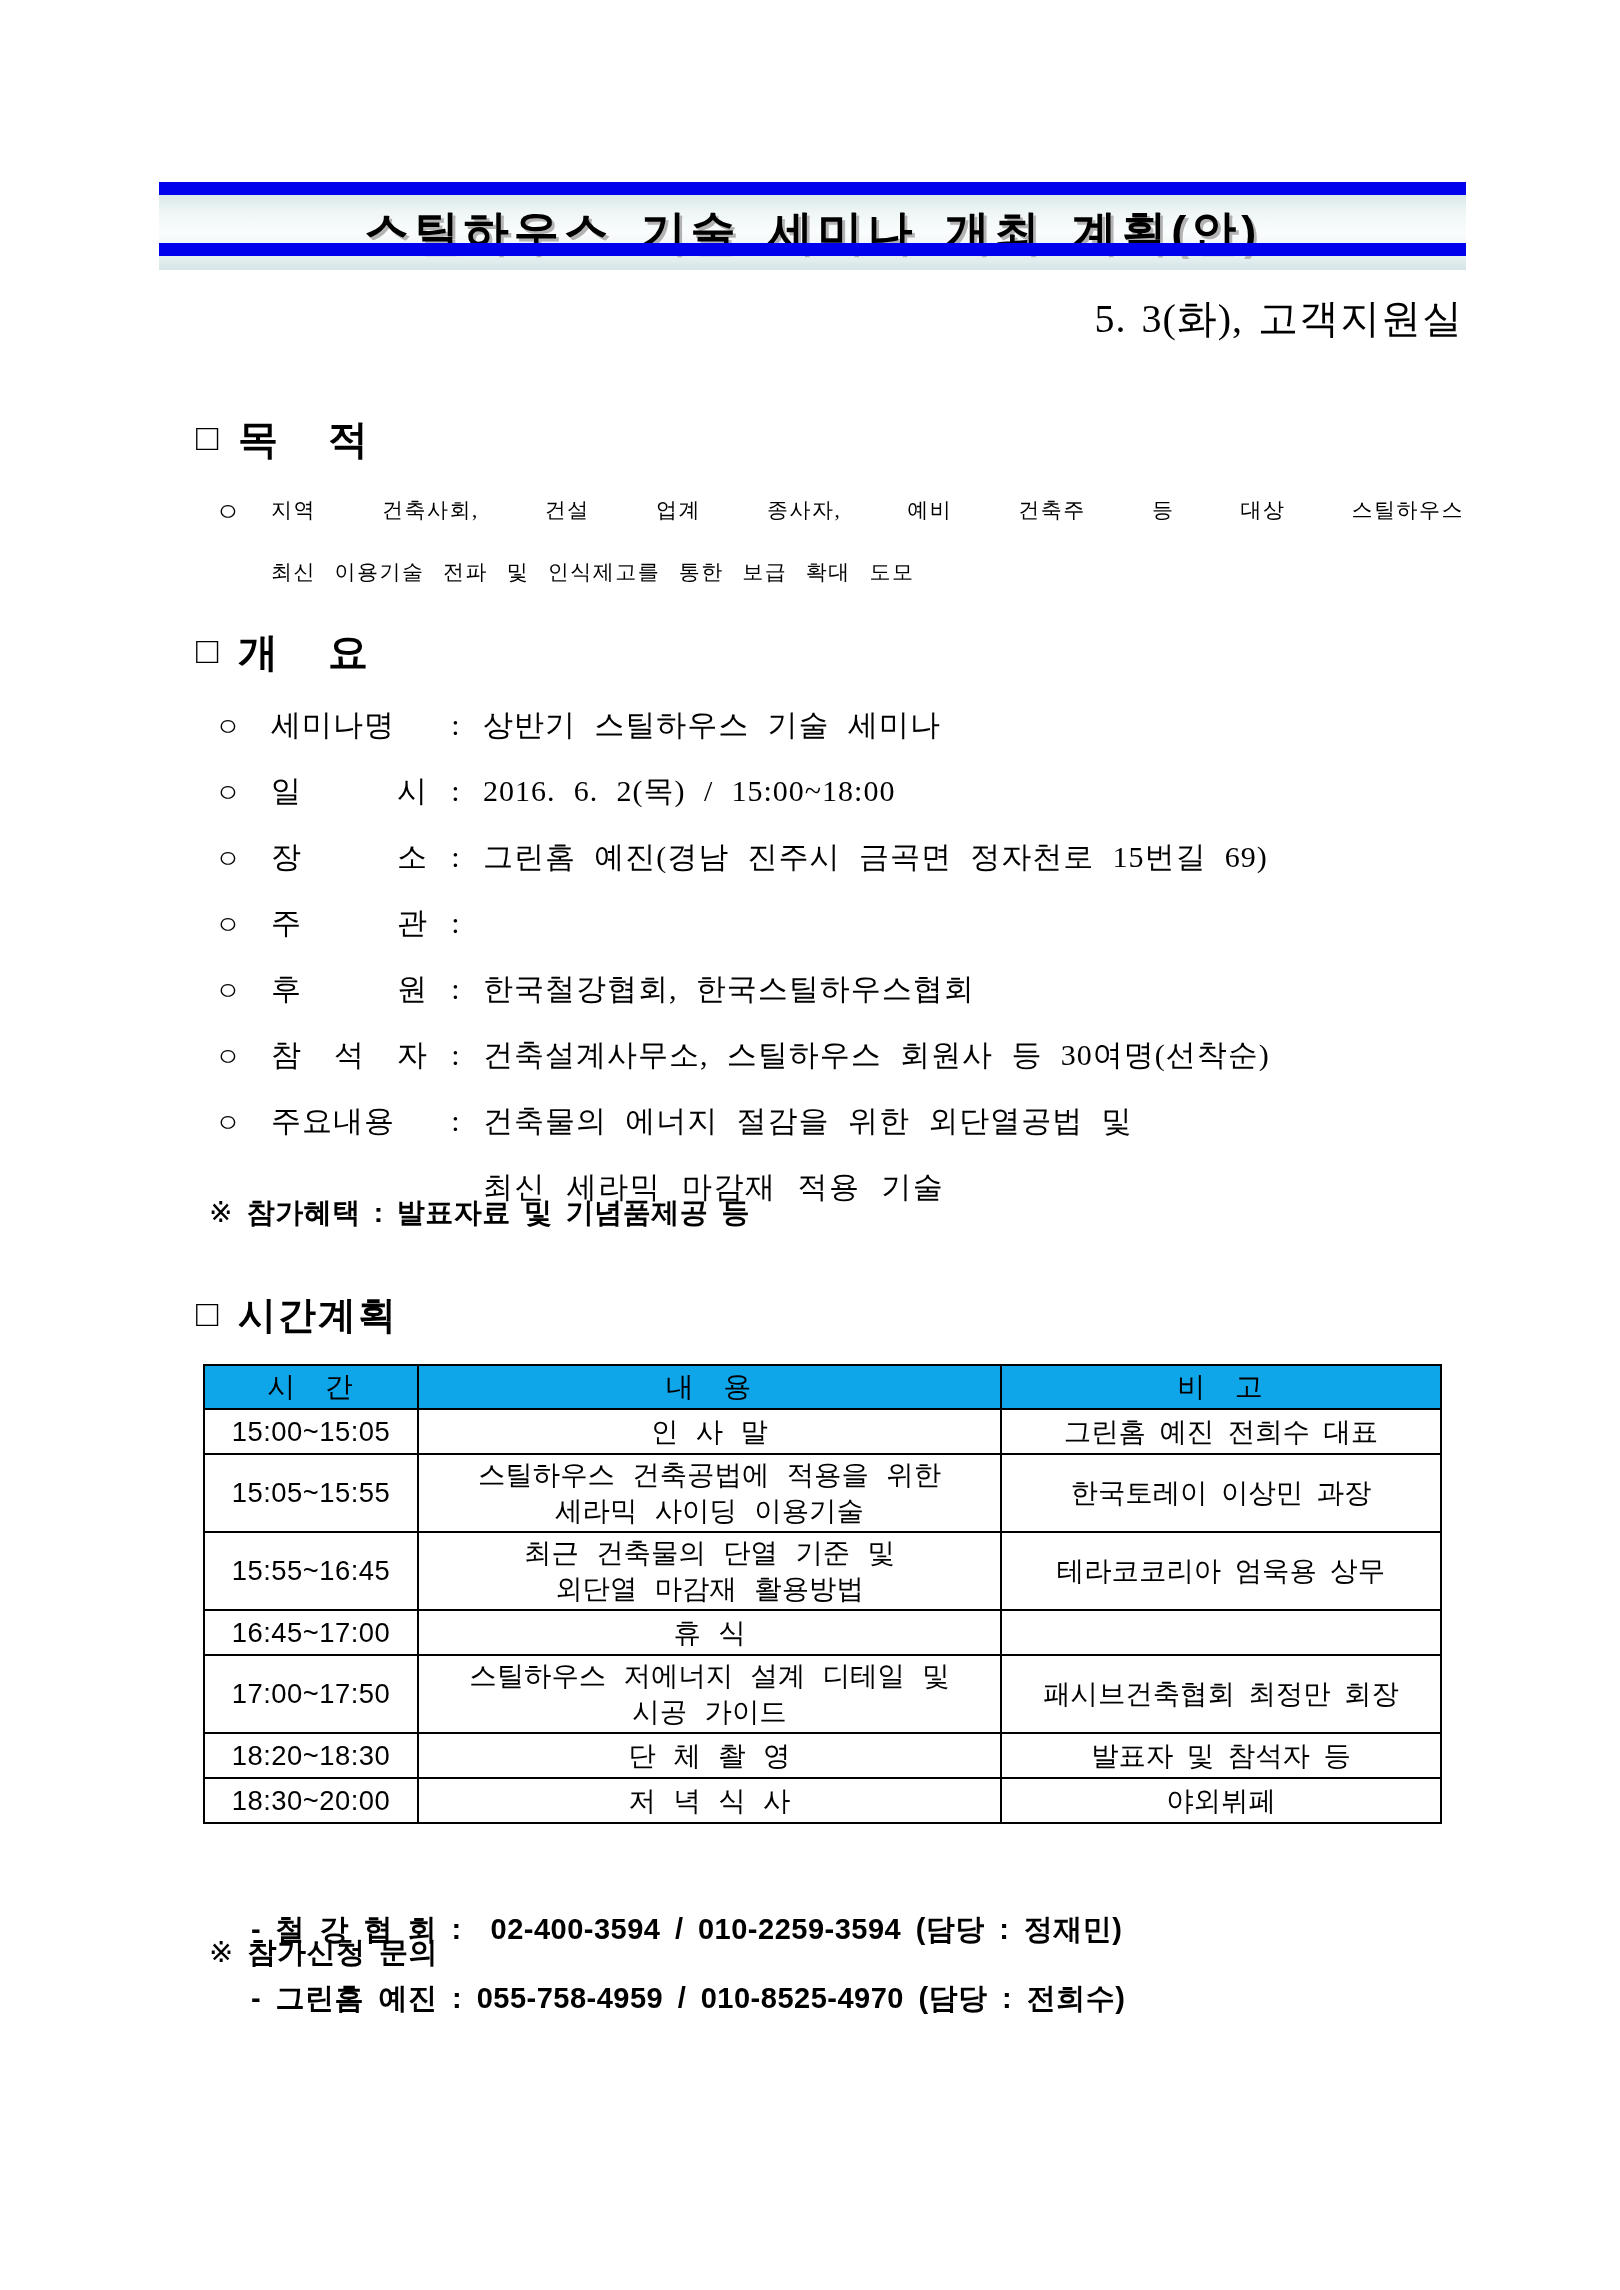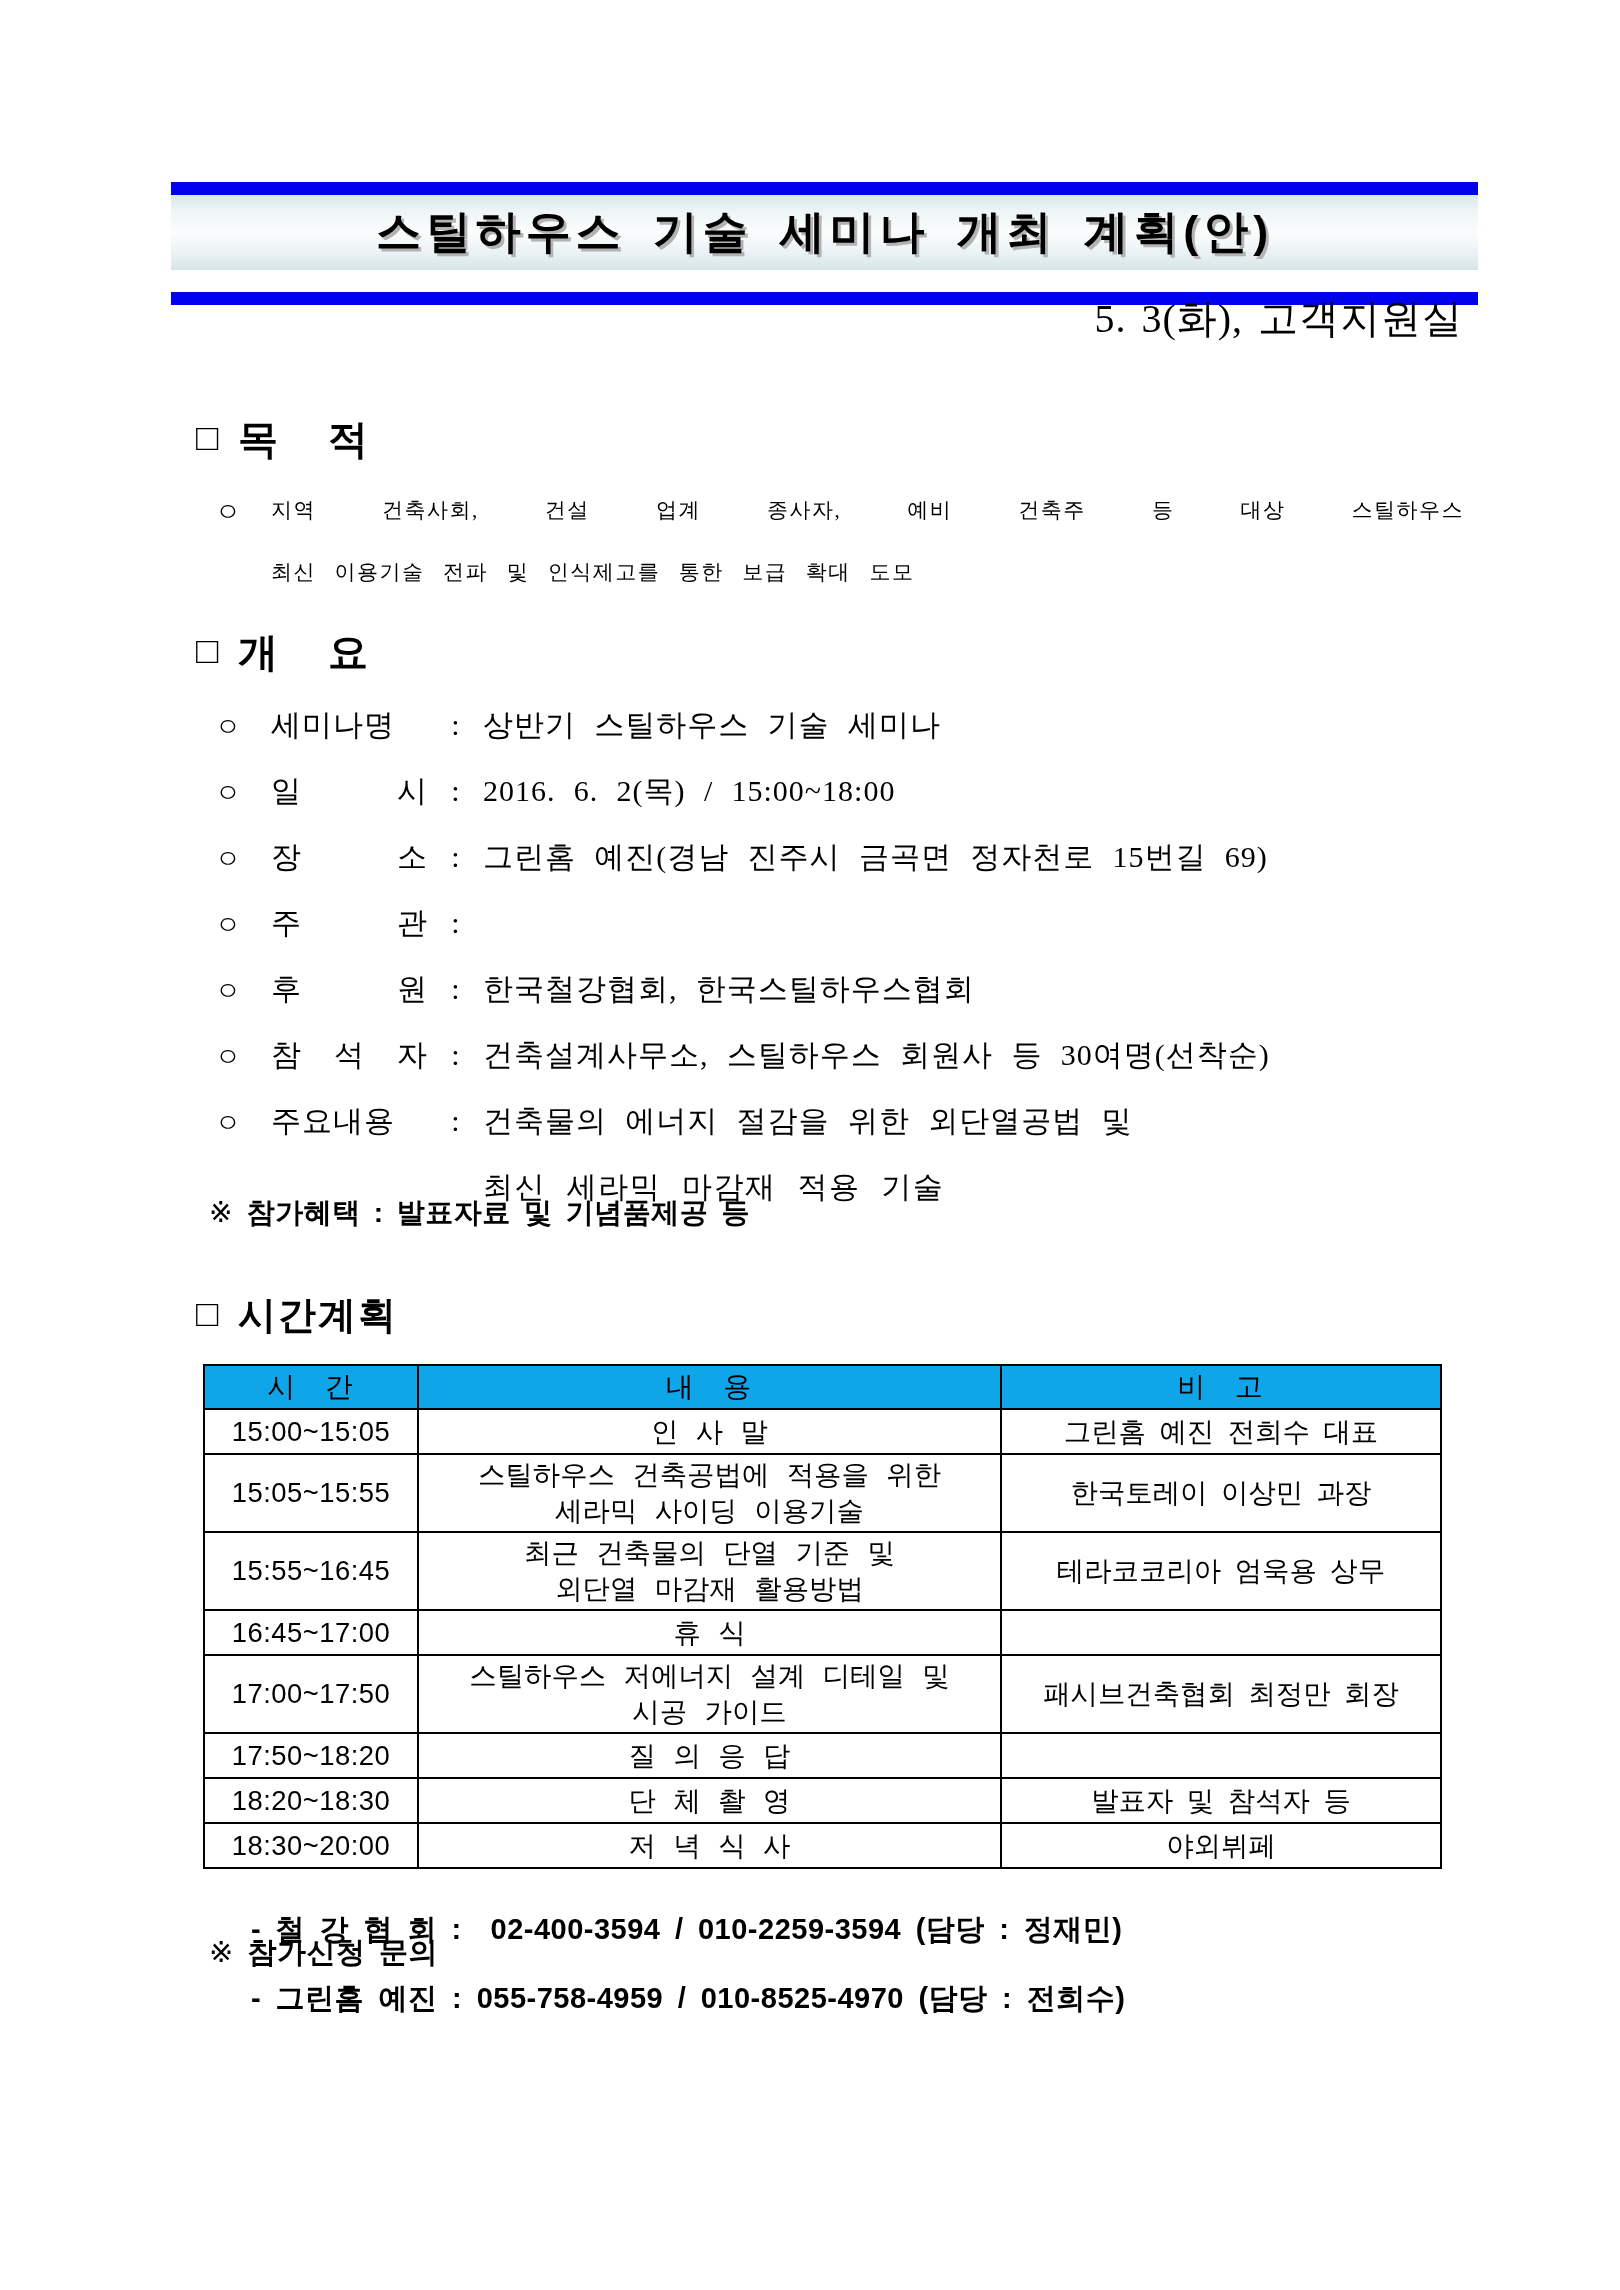--- a/index.html
+++ b/index.html
@@ -7,21 +7,21 @@
   body {
     width:1620px; height:2291px;
     position:relative;
     font-family:"Liberation Serif","DejaVu Serif",serif;
     color:#000;
     overflow:hidden;
   }
   .page { position:absolute; inset:0; }
 
   
-  .banner { position:absolute; left:171px; top:182px; width:1307px; height:123px; }
+  .banner { position:absolute; left:159px; top:182px; width:1307px; height:74px; }
   .banner-bar { position:absolute; left:0; width:100%; height:12.7px; background:#0101ee; }
   .banner-bar.top { top:0; }
   .banner-bar.bottom { bottom:0; }
   .banner-body {
     position:absolute; left:0; top:12.7px; width:100%; height:75px;
     background:linear-gradient(180deg,#d9e7e8 0%, #eef5f5 22%, #fbfdfd 50%, #eaf2f3 78%, #d5e5e7 100%);
     display:flex; align-items:center; justify-content:center;
   }
   .banner-title {
     font-family:"Liberation Sans","DejaVu Sans",sans-serif;
@@ -244,27 +244,20 @@
         </tr>
         <tr class="rh2">
           <td class="c-time">17:00~17:50</td>
           <td class="c-content">
             <span class="cell-line">스틸하우스 저에너지 설계 디테일 및</span>
             <span class="cell-line">시공 가이드</span>
           </td>
           <td class="c-remark">패시브건축협회 최정만 회장</td>
         </tr>
         <tr class="rh1">
-          <td class="c-time">17:50~18:20</td>
-          <td class="c-content">
-            <span class="cell-line">질 의 응 답</span>
-          </td>
-          <td class="c-remark"></td>
-        </tr>
-        <tr class="rh1">
           <td class="c-time">18:20~18:30</td>
           <td class="c-content">
             <span class="cell-line">단 체 촬 영</span>
           </td>
           <td class="c-remark">발표자 및 참석자 등</td>
         </tr>
         <tr class="rh1">
           <td class="c-time">18:30~20:00</td>
           <td class="c-content">
             <span class="cell-line">저 녁 식 사</span>

